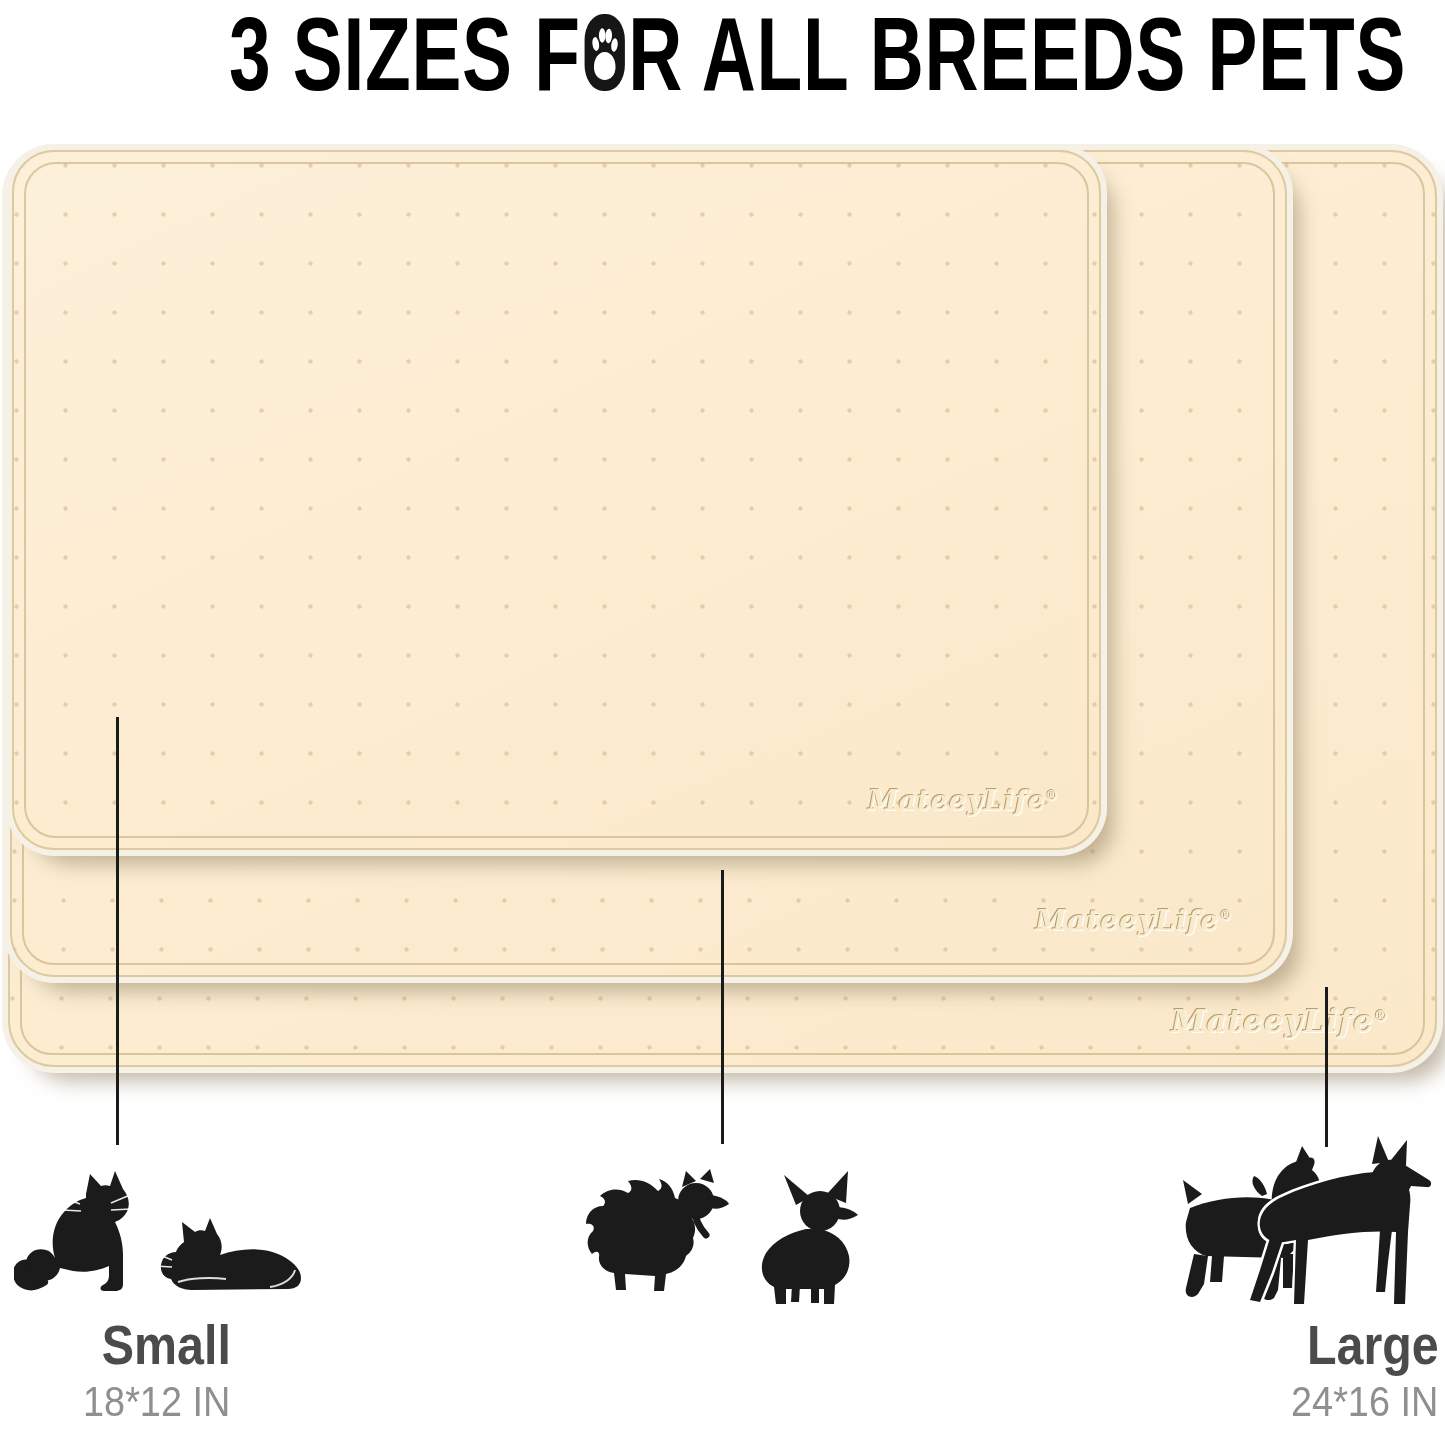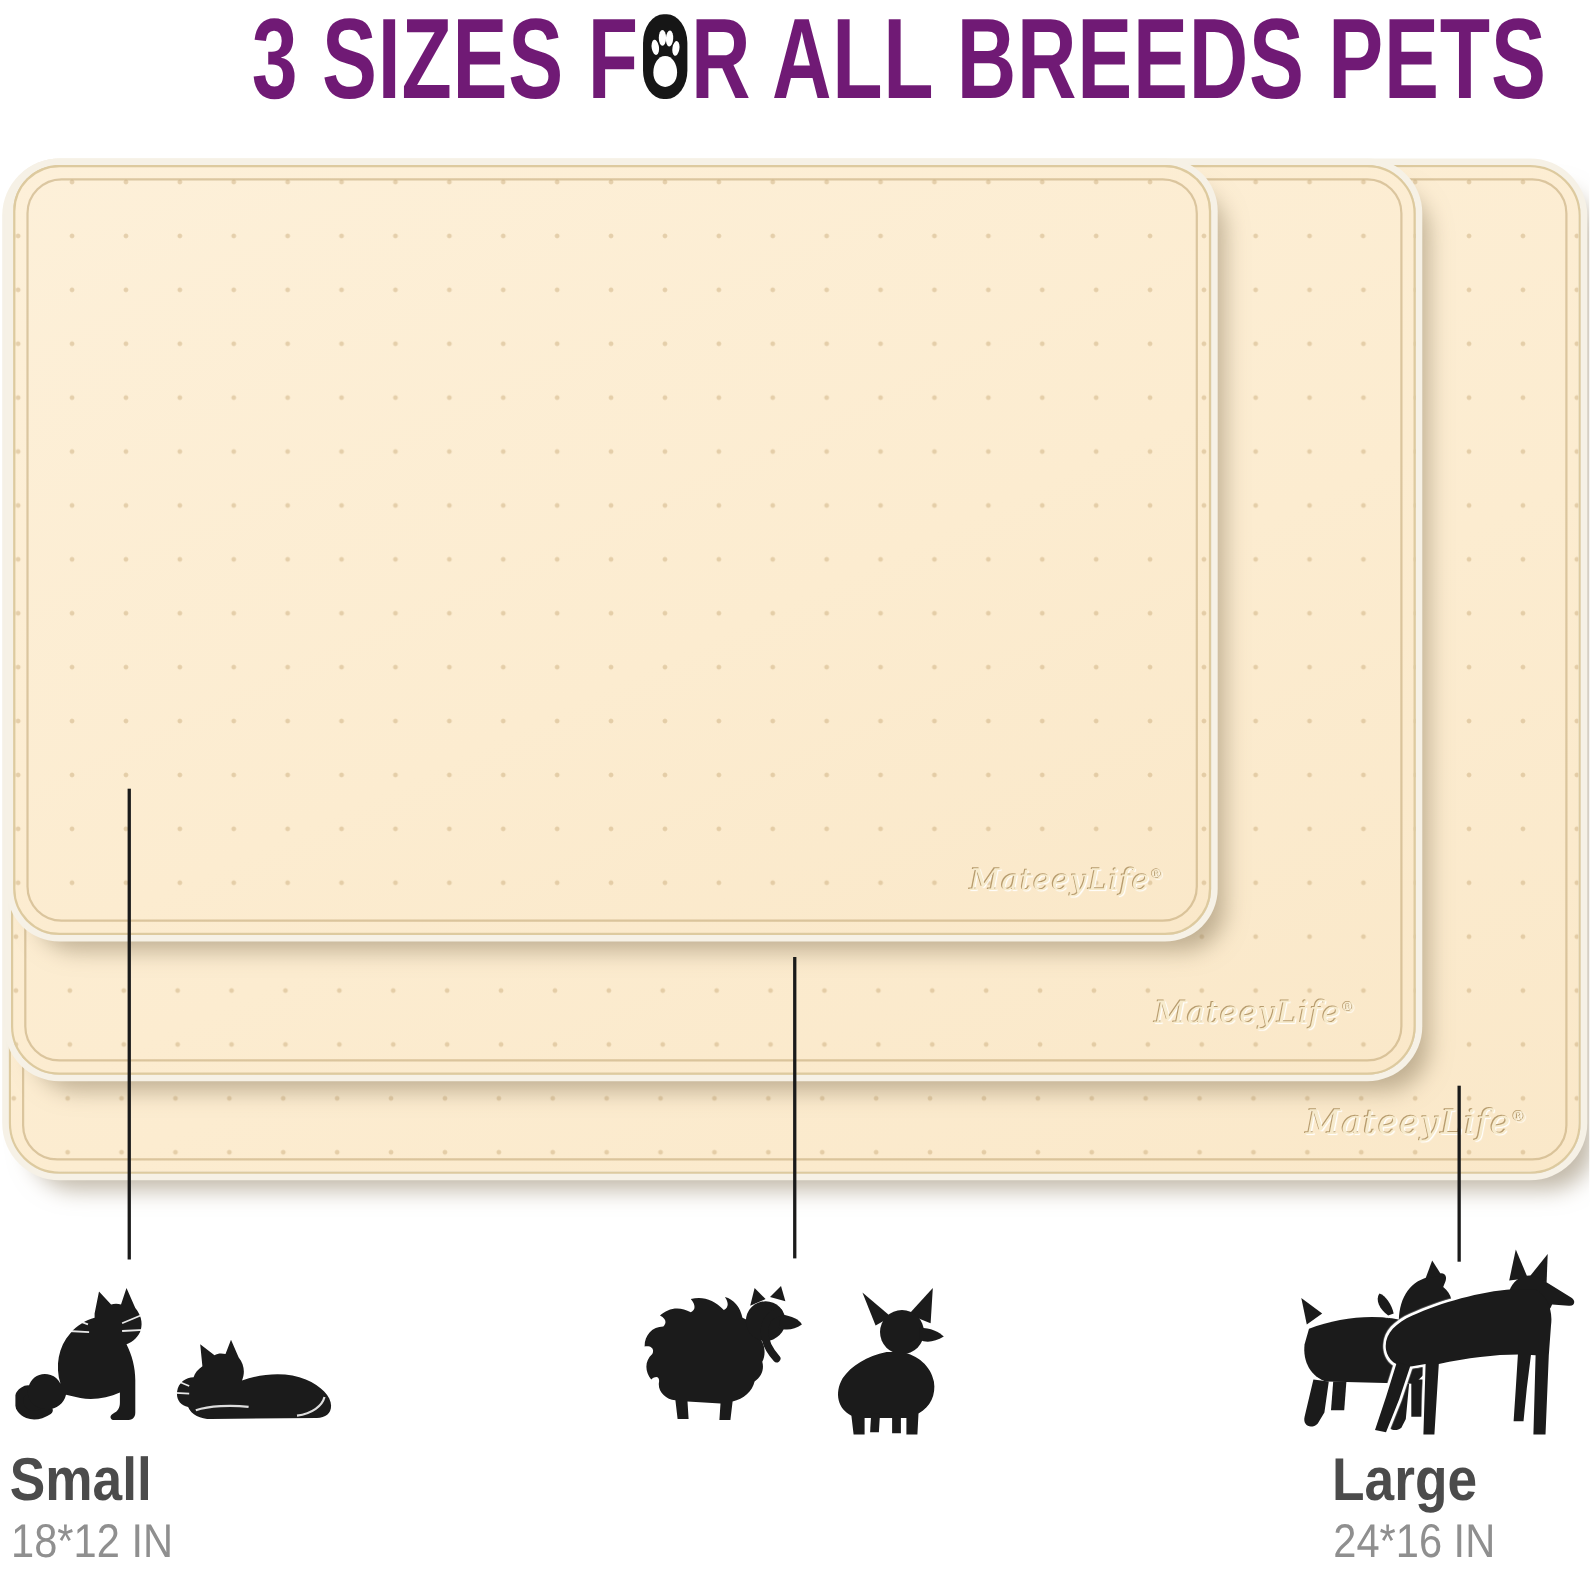--- a/index.html
+++ b/index.html
@@ -8,21 +8,21 @@
     width:1445px;height:1431px;
     background:#ffffff;
     overflow:hidden;
     font-family:"Liberation Sans", sans-serif;
   }
 
   
   .title{
     position:absolute;left:0;top:2px;width:100%;
     margin:0;line-height:1;
-    font-weight:700;font-size:104px;color:#701a75;
+    font-weight:700;font-size:104px;color:#000000;
     white-space:nowrap;
   }
   .title-inner{
     display:inline-block;
     transform:scaleX(0.72);
     transform-origin:50% 50%;
     letter-spacing:1px;
   }
   .paw-o{
     display:inline-block;
@@ -54,21 +54,21 @@
     border-radius:32px;
     pointer-events:none;
   }
   .mat-large {left:8px; top:150px;width:1425px;height:913px;border-radius:46px;}
   .mat-medium{left:10px;top:150px;width:1273px;height:823px;border-radius:44px;}
   .mat-small {left:12px;top:150px;width:1085px;height:696px;border-radius:42px;}
 
   .brand-logo{
     position:absolute;
     font-family:"DejaVu Serif", serif;
-    font-style:italic;font-weight:400;
+    font-style:italic;font-weight:700;
     letter-spacing:1px;
     color:#f7ebcd;
     text-shadow:-1px -1px 0 rgba(168,138,88,0.8), 1px 1px 1px #ffffff;
     white-space:nowrap;
   }
   .brand-logo sup{font-size:0.45em;font-style:normal;}
   .logo-small {right:40px;bottom:32px;font-size:27px;}
   .logo-medium{right:52px;bottom:38px;font-size:28px;}
   .logo-large {right:46px;bottom:26px;font-size:31px;}
 
@@ -83,21 +83,21 @@
   
   .animals{position:absolute;}
   .animals-small {left:14px;  top:1168px;}
   .animals-medium{left:578px; top:1163px;}
   .animals-large {left:1150px;top:1130px;}
   .sil{fill:#1b1b1b;}
   .halo{filter:drop-shadow(-2px 0 0 #fff) drop-shadow(2px 0 0 #fff) drop-shadow(0 -2px 0 #fff) drop-shadow(0 2px 0 #fff);}
 
   
   .size-group{
-    position:absolute;text-align:left;
+    position:absolute;text-align:right;
   }
   .size-group-small {left:0px;   top:1318px;width:240px;}
   .size-group-medium{left:600px; top:1318px;width:246px;}
   .size-group-large {left:1202px;top:1318px;width:246px;}
   .size-name{
     font-size:55px;font-weight:700;color:#4b4b4b;line-height:1.0;
   }
   .size-dims{
     font-size:43px;font-weight:400;color:#8f8f8f;line-height:1.0;margin-top:7px;
   }

